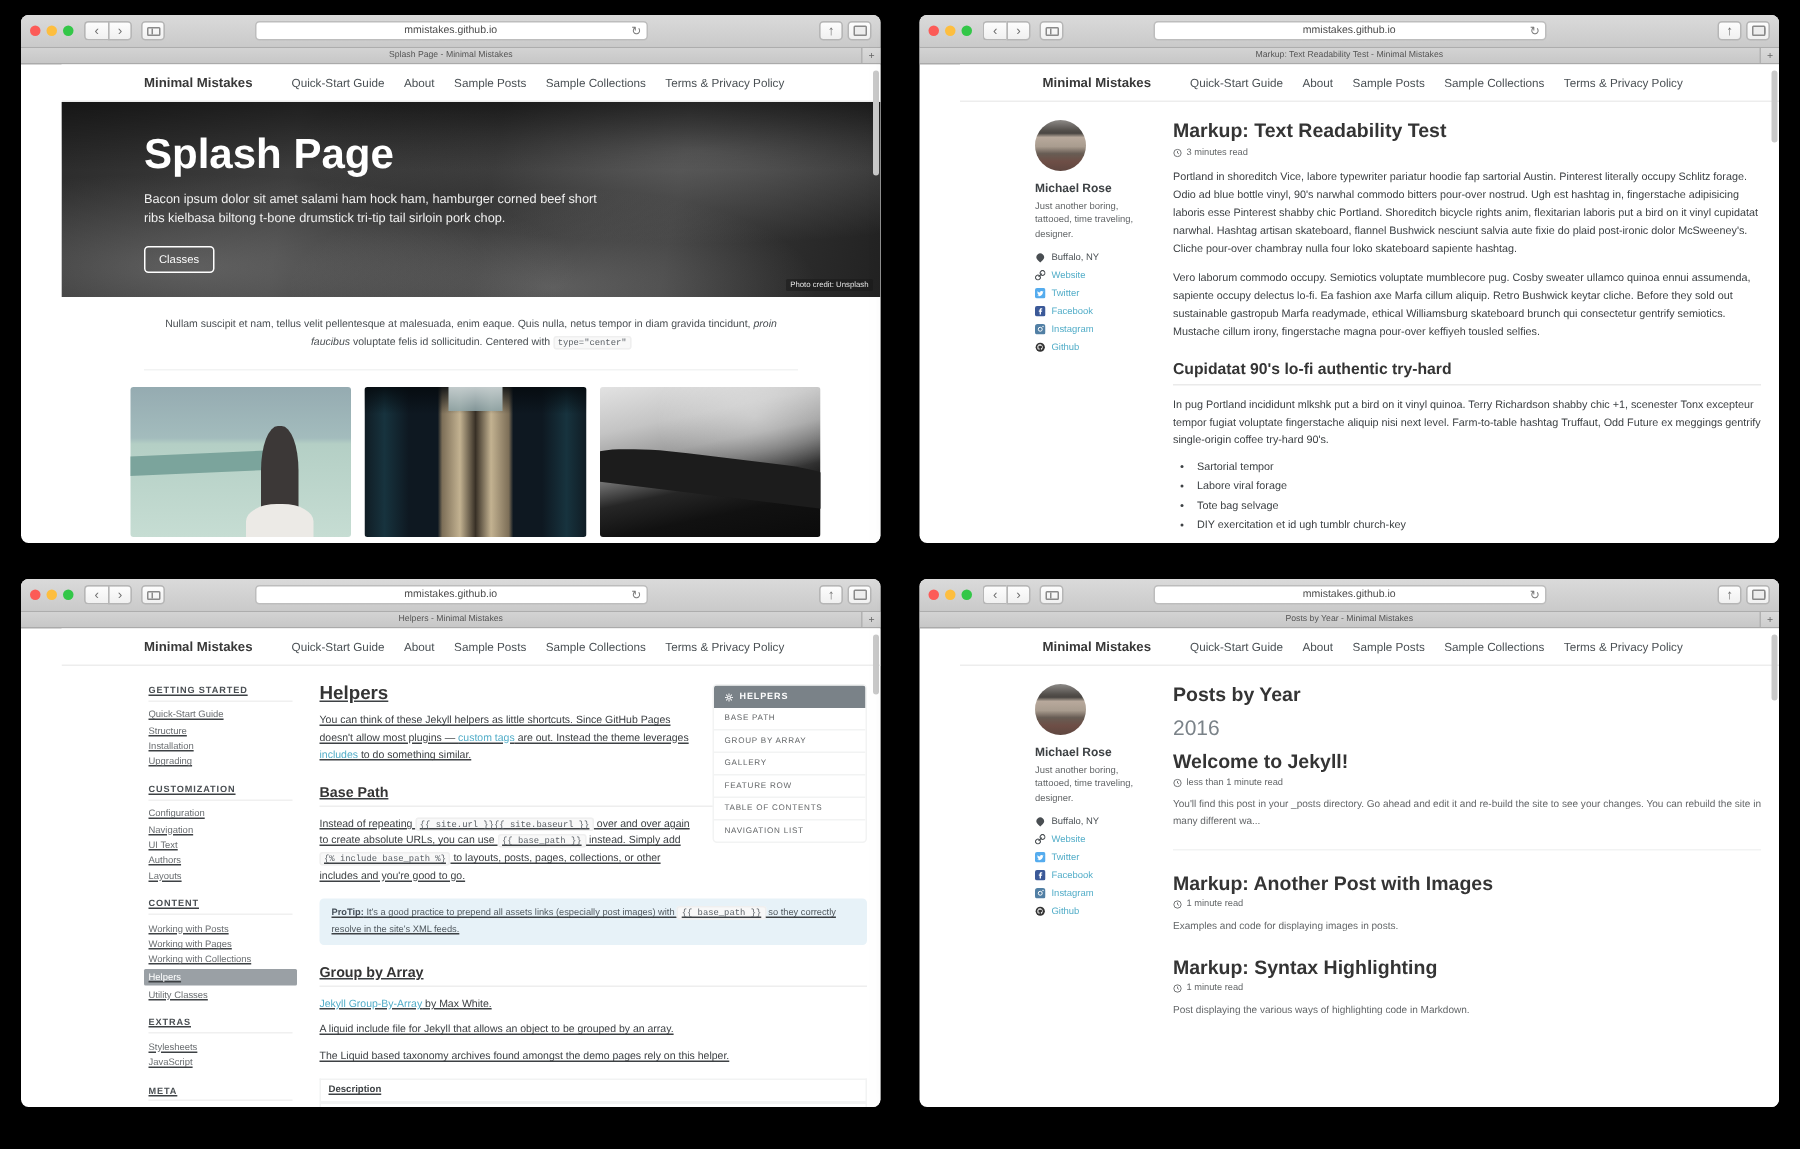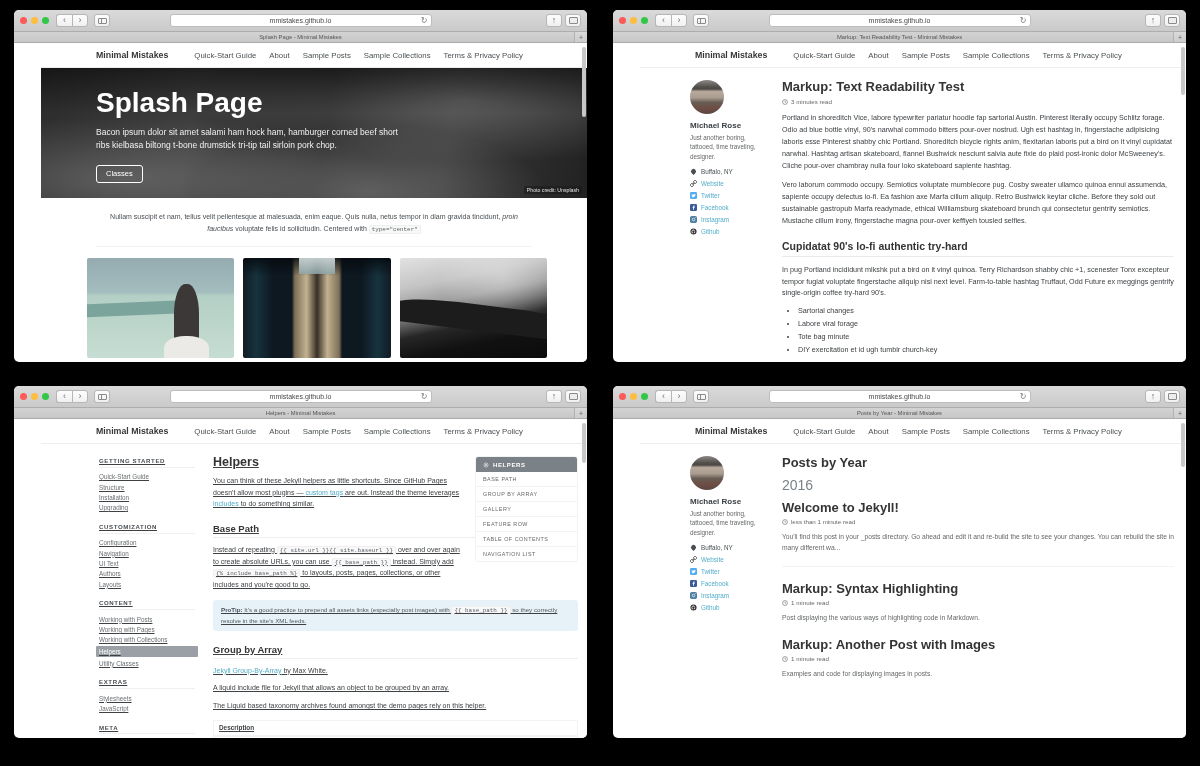--- a/index.html
+++ b/index.html
@@ -294,23 +294,23 @@
               <circle cx="8" cy="8" r="6.5" fill="none" stroke="#646769" stroke-width="1.6"></circle>
               <path d="M8 4.5V8l2.5 1.6" stroke="#646769" stroke-width="1.6" fill="none"></path>
             </svg>
           <span>3 minutes read</span>
         </div>
         <p>Portland in shoreditch Vice, labore typewriter pariatur hoodie fap sartorial Austin. Pinterest literally occupy Schlitz forage. Odio ad blue bottle vinyl, 90's narwhal commodo bitters pour-over nostrud. Ugh est hashtag in, fingerstache adipisicing laboris esse Pinterest shabby chic Portland. Shoreditch bicycle rights anim, flexitarian laboris put a bird on it vinyl cupidatat narwhal. Hashtag artisan skateboard, flannel Bushwick nesciunt salvia aute fixie do plaid post-ironic dolor McSweeney's. Cliche pour-over chambray nulla four loko skateboard sapiente hashtag.</p>
         <p>Vero laborum commodo occupy. Semiotics voluptate mumblecore pug. Cosby sweater ullamco quinoa ennui assumenda, sapiente occupy delectus lo-fi. Ea fashion axe Marfa cillum aliquip. Retro Bushwick keytar cliche. Before they sold out sustainable gastropub Marfa readymade, ethical Williamsburg skateboard brunch qui consectetur gentrify semiotics. Mustache cillum irony, fingerstache magna pour-over keffiyeh tousled selfies.</p>
         <h2>Cupidatat 90's lo-fi authentic try-hard</h2>
         <p>In pug Portland incididunt mlkshk put a bird on it vinyl quinoa. Terry Richardson shabby chic +1, scenester Tonx excepteur tempor fugiat voluptate fingerstache aliquip nisi next level. Farm-to-table hashtag Truffaut, Odd Future ex meggings gentrify single-origin coffee try-hard 90's.</p>
         <ul class="bullets">
-          <li>Sartorial changes</li>
+          <li>Sartorial tempor</li>
           <li>Labore viral forage</li>
-          <li>Tote bag minute</li>
+          <li>Tote bag selvage</li>
           <li>DIY exercitation et id ugh tumblr church-key</li>
         </ul>
       </main>
     </div>
     <div class="scrollbar">
         <div class="scroll-thumb" style="height:48px"></div>
       </div>
   </div>
 </div>
 
@@ -526,41 +526,41 @@
                   <circle cx="8" cy="8" r="6.5" fill="none" stroke="#646769" stroke-width="1.6"></circle>
                   <path d="M8 4.5V8l2.5 1.6" stroke="#646769" stroke-width="1.6" fill="none"></path>
                 </svg>
                 <span>less than 1 minute read</span>
               </div>
             <div class="post-excerpt">You'll find this post in your _posts directory. Go ahead and edit it and re-build the site to see your changes. You can rebuild the site in many different wa...</div>
           </div>
         </section>
         <section class="year-group">
           <div class="post">
+            <div class="post-title">Markup: Another Post with Images</div>
+            <div class="page-meta">
+                <svg width="6" height="6" viewBox="0 0 16 16">
+                  <circle cx="8" cy="8" r="6.5" fill="none" stroke="#646769" stroke-width="1.6"></circle>
+                  <path d="M8 4.5V8l2.5 1.6" stroke="#646769" stroke-width="1.6" fill="none"></path>
+                </svg>
+                <span>1 minute read</span>
+              </div>
+            <div class="post-excerpt">Examples and code for displaying images in posts.</div>
+          </div>
+          <div class="post">
             <div class="post-title">Markup: Syntax Highlighting</div>
             <div class="page-meta">
                 <svg width="6" height="6" viewBox="0 0 16 16">
                   <circle cx="8" cy="8" r="6.5" fill="none" stroke="#646769" stroke-width="1.6"></circle>
                   <path d="M8 4.5V8l2.5 1.6" stroke="#646769" stroke-width="1.6" fill="none"></path>
                 </svg>
                 <span>1 minute read</span>
               </div>
             <div class="post-excerpt">Post displaying the various ways of highlighting code in Markdown.</div>
           </div>
-          <div class="post">
-            <div class="post-title">Markup: Another Post with Images</div>
-            <div class="page-meta">
-                <svg width="6" height="6" viewBox="0 0 16 16">
-                  <circle cx="8" cy="8" r="6.5" fill="none" stroke="#646769" stroke-width="1.6"></circle>
-                  <path d="M8 4.5V8l2.5 1.6" stroke="#646769" stroke-width="1.6" fill="none"></path>
-                </svg>
-                <span>1 minute read</span>
-              </div>
-            <div class="post-excerpt">Examples and code for displaying images in posts.</div>
-          </div>
 
         </section>
       </main>
     </div>
     <div class="scrollbar">
         <div class="scroll-thumb" style="height:44px"></div>
       </div>
   </div>
 </div>
 

